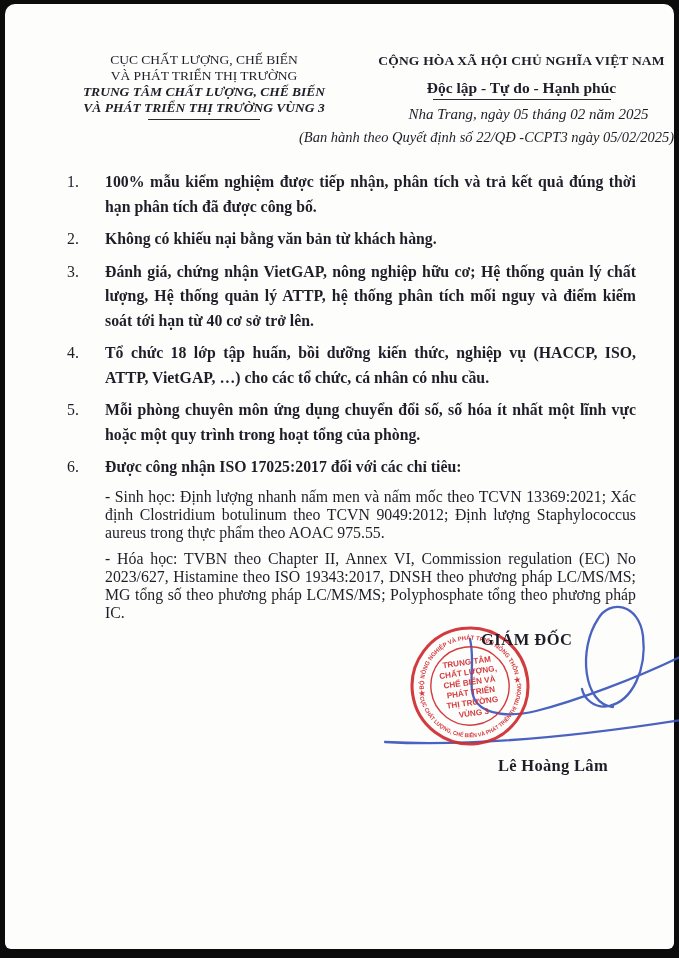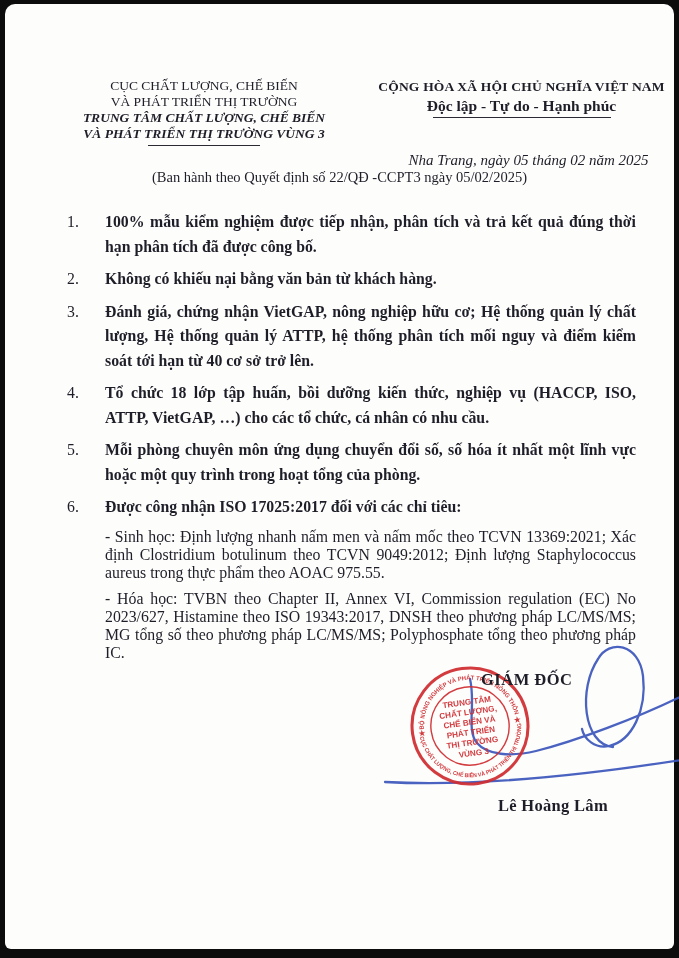--- a/index.html
+++ b/index.html
@@ -5,33 +5,33 @@
   html,body{margin:0;padding:0;}
   body{
     width:679px;height:958px;position:relative;background:#0c0c0c;
     font-family:"Liberation Serif", serif;overflow:hidden;
   }
   .page{
     position:absolute;left:5px;top:4px;right:5px;bottom:9px;
     background:#fdfdfc;border-radius:10px 10px 6px 6px;color:#1e1e28;
   }
   
-  .hdr{display:flex;padding-top:74px;}
+  .hdr{display:flex;padding-top:48px;}
   .hdr-left{width:330px;margin-left:34px;text-align:center;font-size:13.5px;line-height:16px;}
   .hdr-left .b{font-weight:bold;font-style:italic;}
   .hdr-right{flex:1;text-align:center;font-size:13.5px;line-height:17px;}
   .hdr-right .l1{font-weight:bold;letter-spacing:.2px;}
-  .hdr-right .l2{font-weight:bold;font-size:15.5px;margin-top:2px;}
+  .hdr-right .l2{font-weight:bold;font-size:15.5px;margin-top:10px;}
   .rule{border-bottom:1.6px solid #2a2a34;margin:3px auto 0;}
   .rule.left{width:112px;}
   .rule.right{width:178px;}
-  .dateline{margin-top:34px;font-style:italic;font-size:15px;padding-left:14px;}
+  .dateline{margin-top:6px;font-style:italic;font-size:15px;padding-left:14px;}
   
   .title{ text-align:center;margin-top:33px;font-size:23.5px;font-weight:bold;letter-spacing:.4px;}
-  .subtitle{text-align:center;margin-top:0;font-size:14.5px;}
+  .subtitle{text-align:right;margin-top:6px;font-size:14.5px;font-style:italic;}
   
   .list{margin:24px 38px 0 62px;font-size:15.8px;line-height:24.5px;}
   .item{display:flex;margin-top:8px;}
   .item .num{width:38px;flex:none;}
   .item .txt{flex:1;text-align:justify;font-weight:bold;}
   .sub{margin:8px 38px 0 100px;text-align:justify;font-size:15.8px;line-height:18px;}
   
   .sig-area{position:relative;height:250px;margin-top:6px;}
   .role{position:absolute;left:476px;top:2px;font-weight:bold;font-size:16.5px;letter-spacing:.5px;}
   .name{position:absolute;left:460px;top:128px;width:176px;text-align:center;font-weight:bold;font-size:16.5px;letter-spacing:.3px;}

